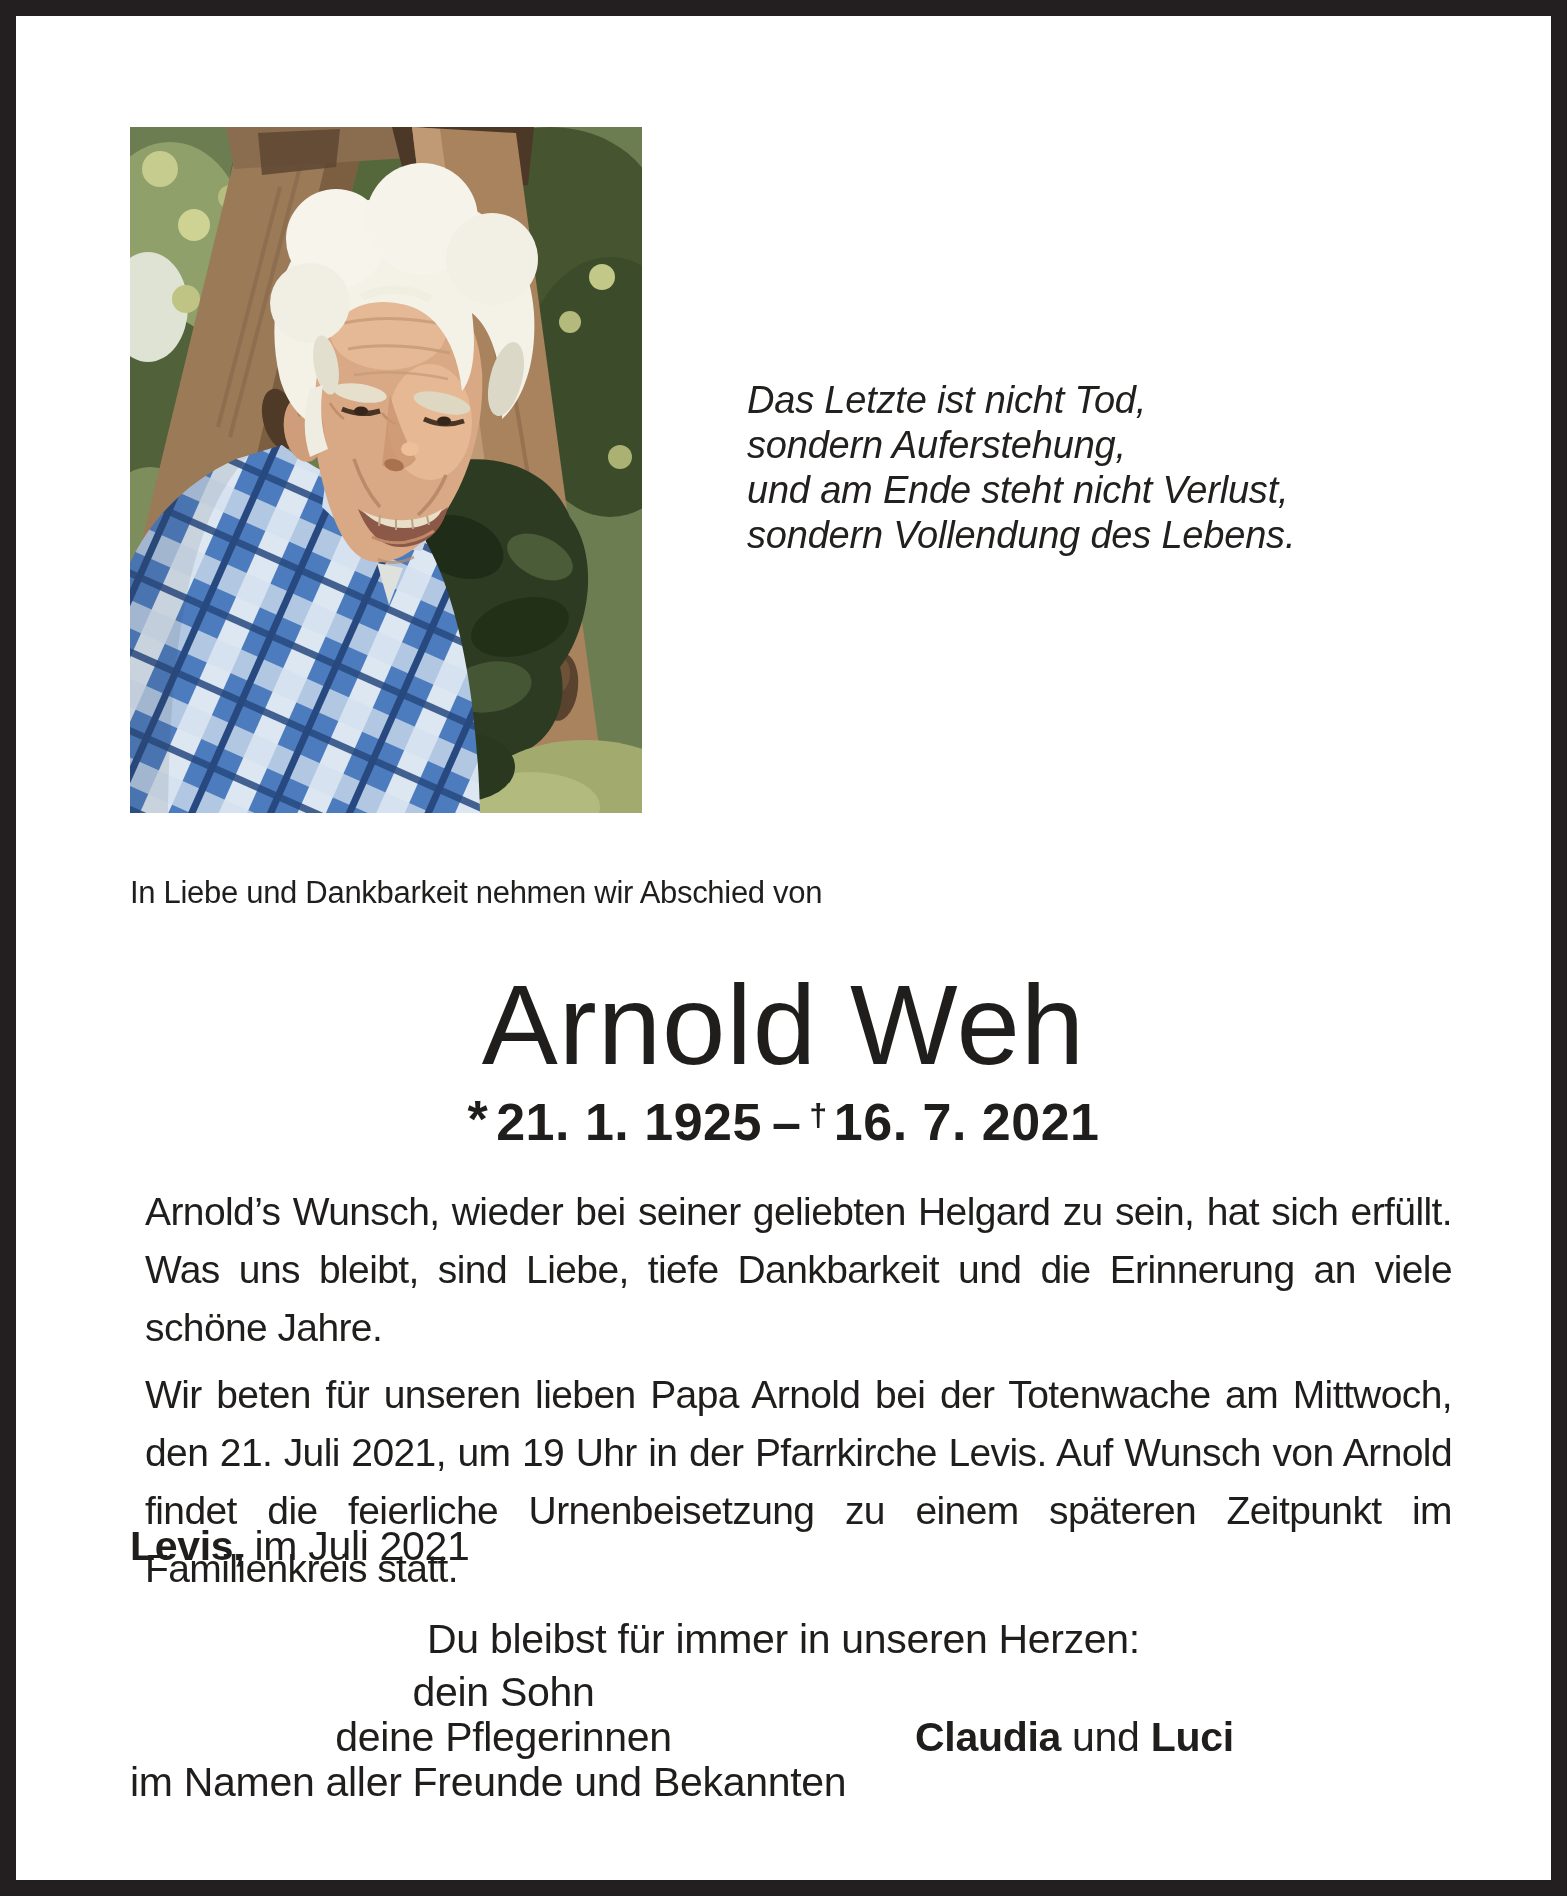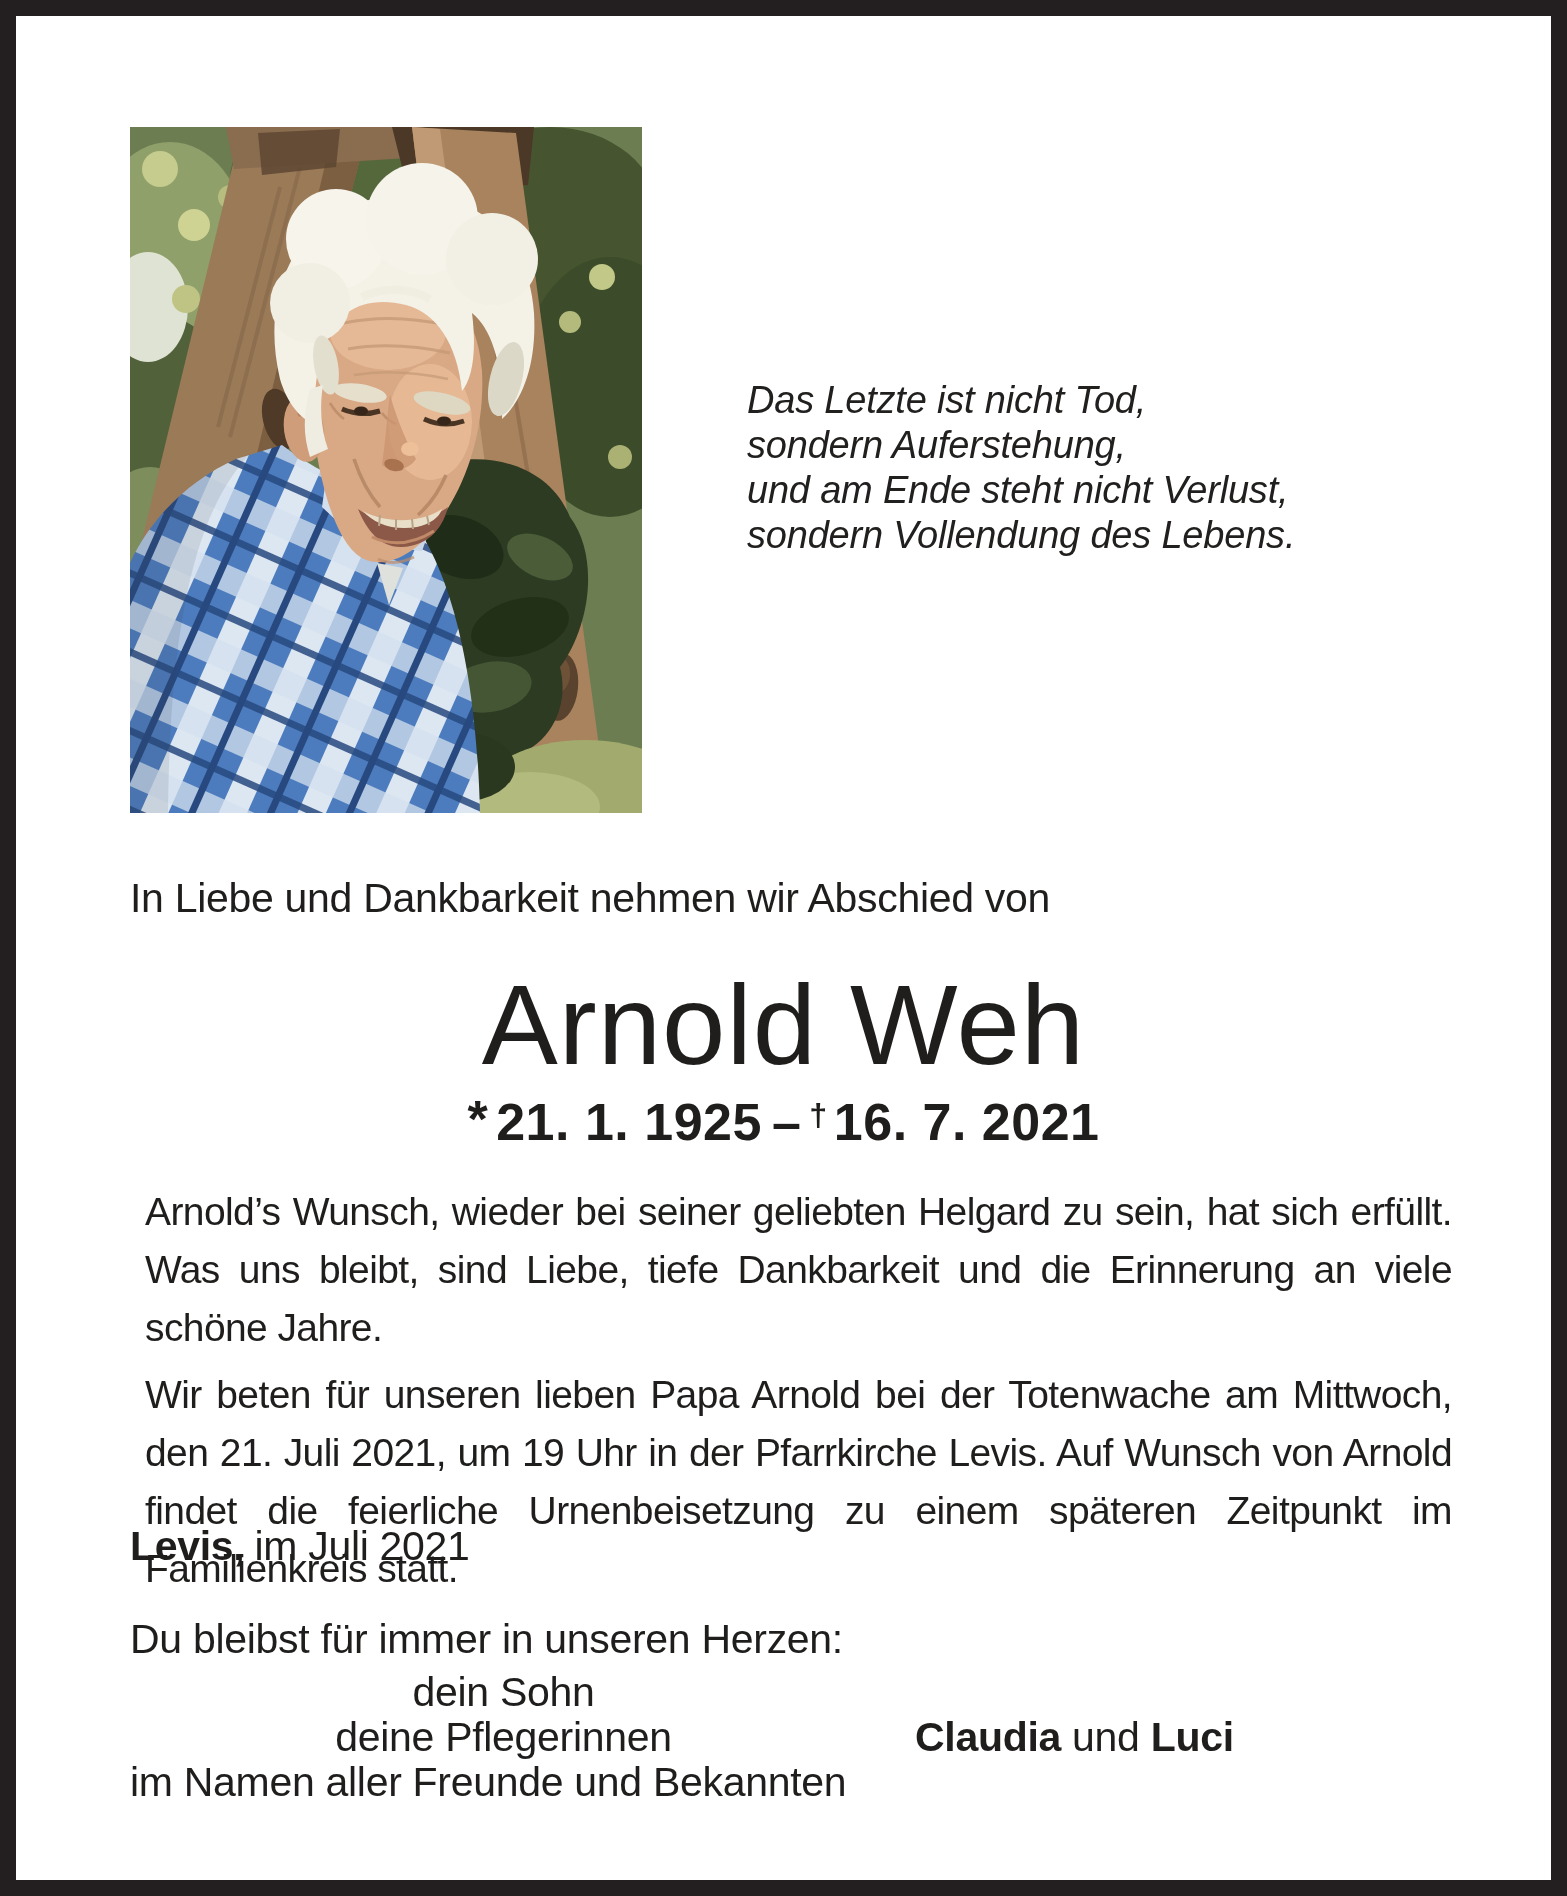--- a/index.html
+++ b/index.html
@@ -35,21 +35,21 @@
     font-style: italic;
     font-size: 38px;
     line-height: 45px;
     letter-spacing: -0.2px;
     color: #22201e;
   }
   .intro {
     position: absolute;
     left: 130px;
     top: 875px;
-    font-size: 41px;
+    font-size: 31px;
     letter-spacing: -0.3px;
     white-space: nowrap;
   }
   .title-block {
     position: absolute;
     left: 130px;
     top: 968px;
     width: 1307px;
     text-align: center;
   }
@@ -91,21 +91,21 @@
   .place-date .place { font-weight: 700; margin-right: 10px; }
   .closing {
     position: absolute;
     left: 130px;
     top: 1617px;
     width: 1307px;
     font-size: 41px;
     line-height: 45px;
     letter-spacing: -0.3px;
   }
-  .closing-line1 { text-align: left; margin-bottom: 8px; }
+  .closing-line1 { text-align: center; margin-bottom: 8px; }
   .mourner-row { display: flex; }
   .mourner-label { flex: 0 0 747px; width: 747px; text-align: center; }
   .mourner-names { margin-left: 38px; white-space: nowrap; }
   .mourner-names b { font-weight: 700; }
   .closing-line4 { }
 </style>
 </head>
 <body>
 
 <div class="page">

